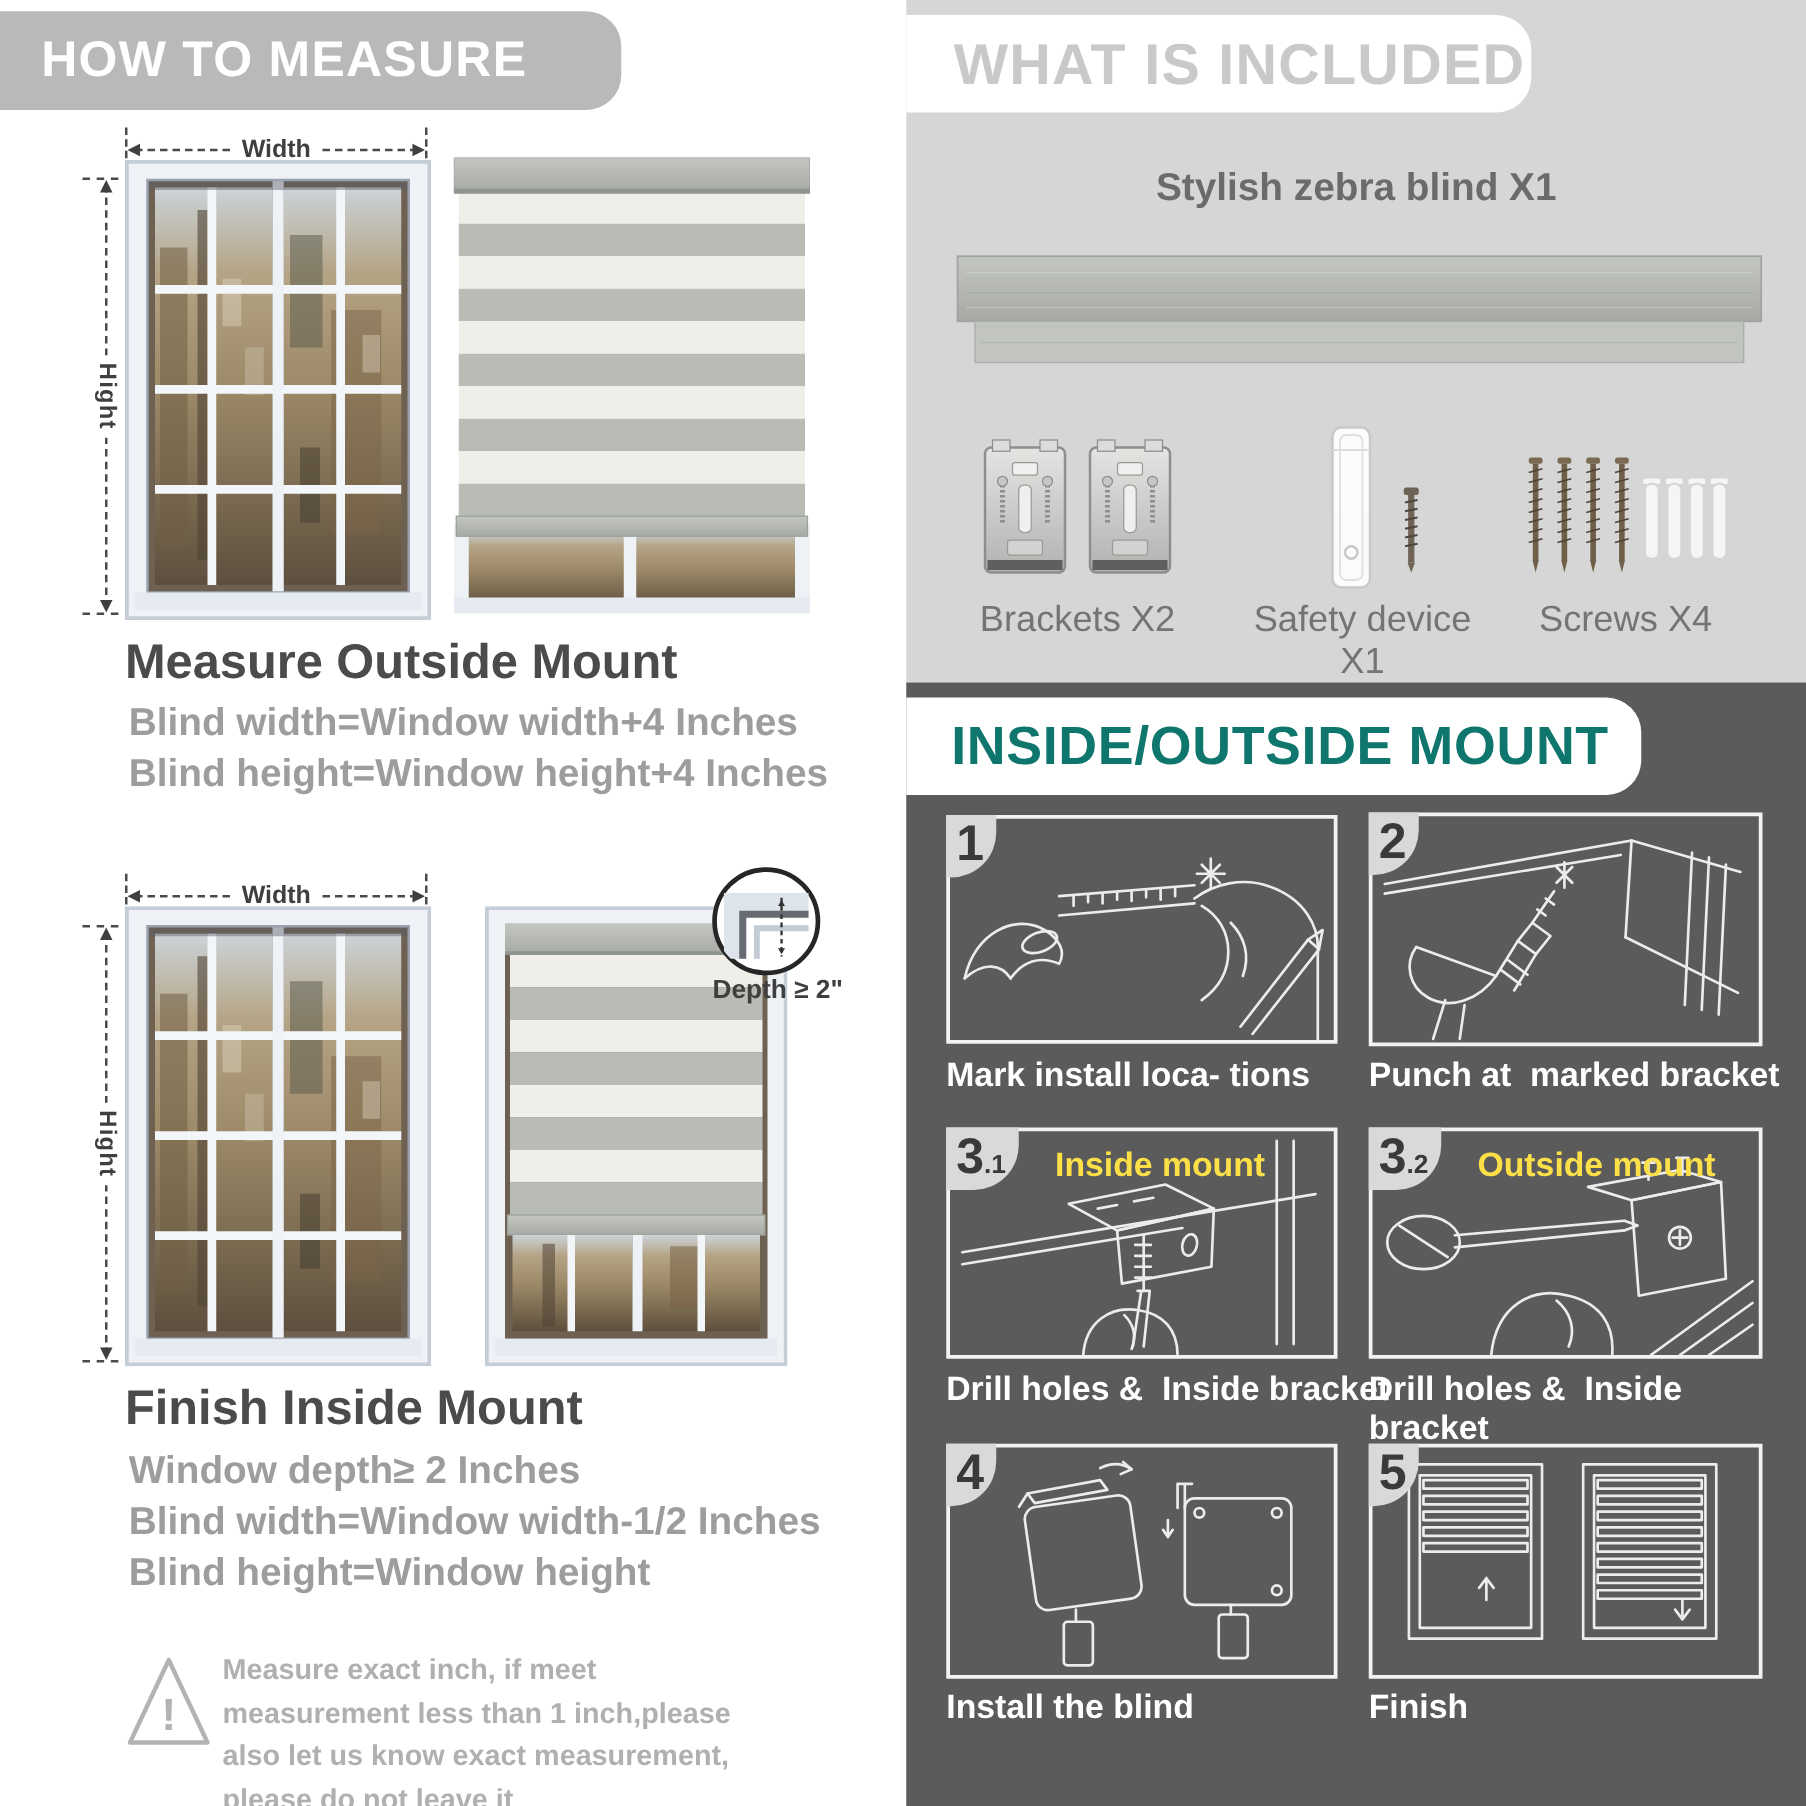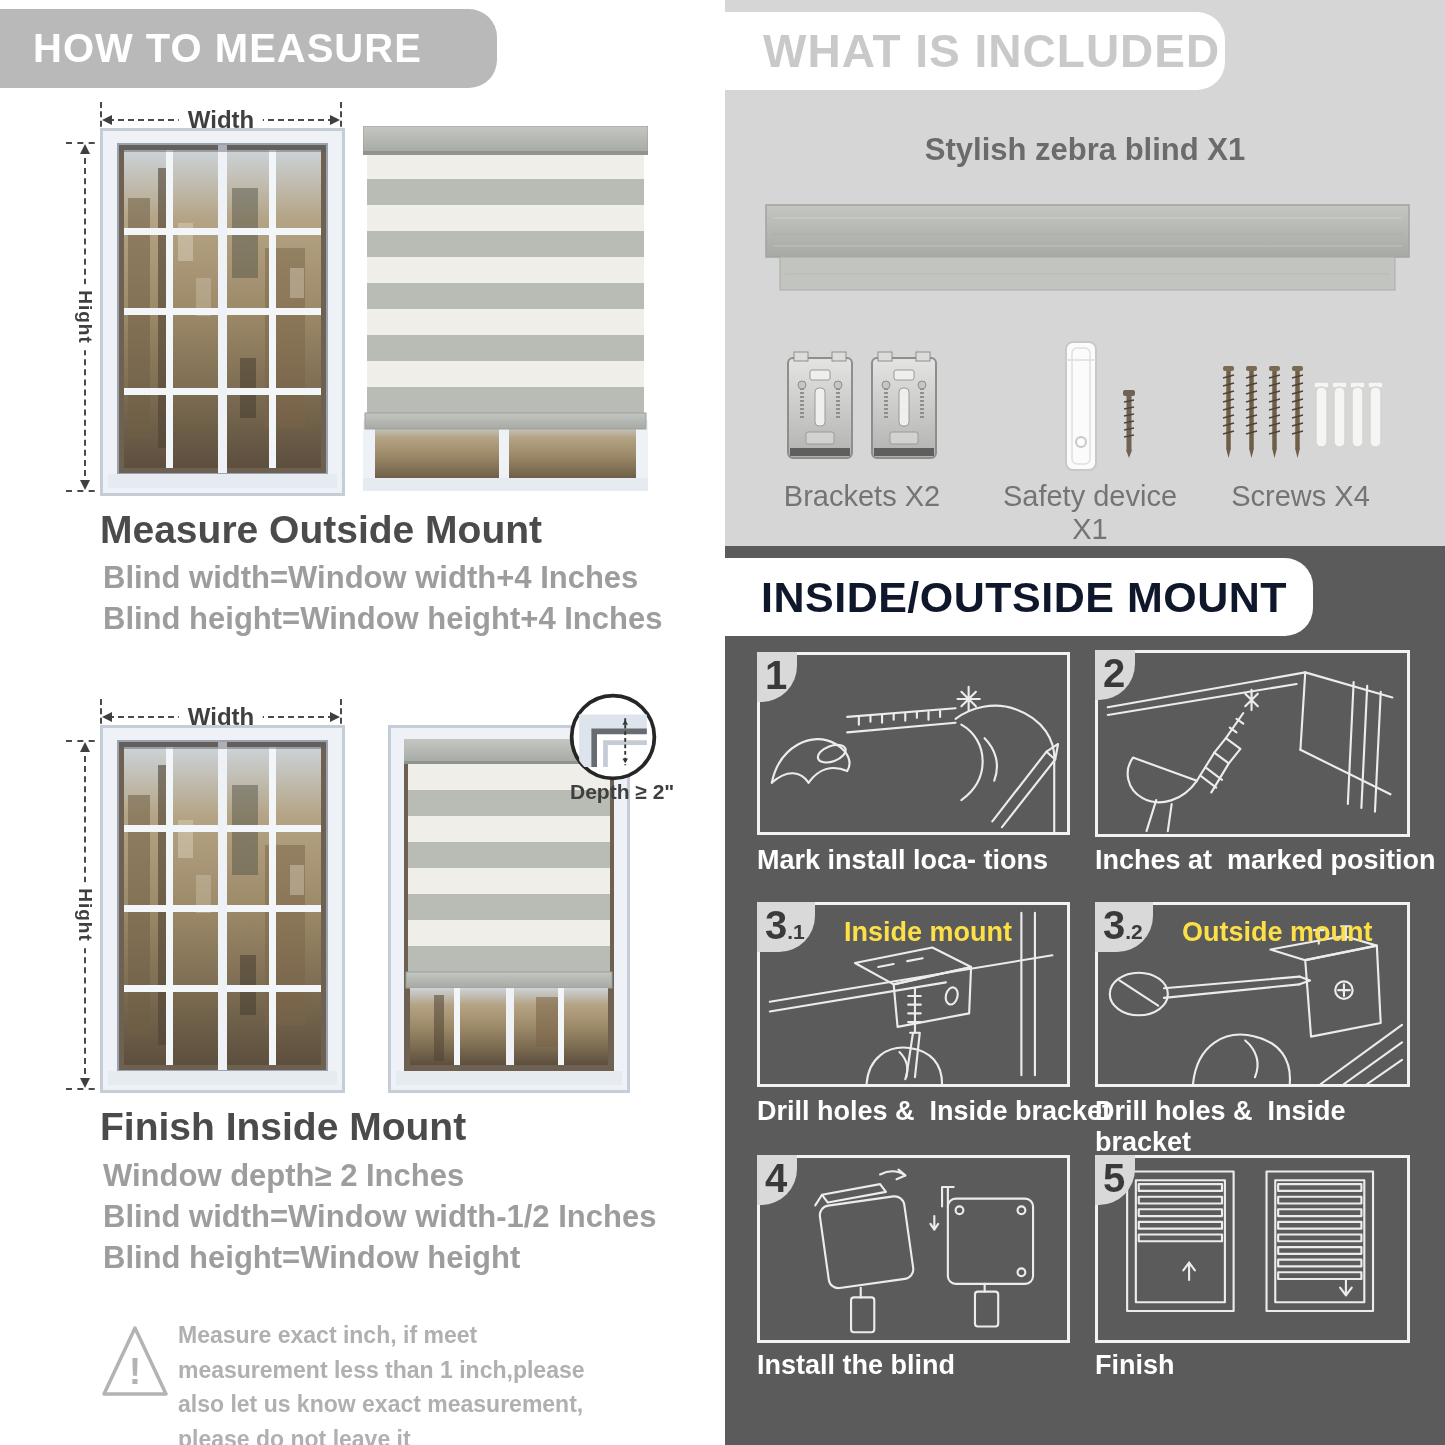--- a/index.html
+++ b/index.html
@@ -11,39 +11,39 @@
   .howto-header{position:absolute;left:0;top:9px;width:497px;height:79px;background:#b9b9b9;
     border-radius:0 28px 28px 0;display:flex;align-items:center;padding-left:33px;box-sizing:border-box;}
   .howto-header span{color:#fff;font-size:40px;font-weight:bold;letter-spacing:1px;}
   .included-panel{position:absolute;left:725px;top:0;width:720px;height:546px;background:#d6d6d6;}
   .mount-panel{position:absolute;left:725px;top:546px;width:720px;height:899px;background:#5b5b5b;}
   .included-header{position:absolute;left:725px;top:12px;width:500px;height:78px;background:#fff;
     border-radius:0 28px 28px 0;display:flex;align-items:center;padding-left:38px;box-sizing:border-box;}
   .included-header span{color:#c9c9c9;font-size:46px;font-weight:bold;letter-spacing:1px;}
   .mount-header{position:absolute;left:725px;top:558px;width:588px;height:78px;background:#fff;
     border-radius:0 28px 28px 0;display:flex;align-items:center;padding-left:36px;box-sizing:border-box;}
-  .mount-header span{color:#0f172a;font-size:43px;font-weight:bold;letter-spacing:.5px;}
+  .mount-header span{color:#0f766e;font-size:43px;font-weight:bold;letter-spacing:.5px;}
 
   
   .h2{position:absolute;font-size:39px;font-weight:bold;color:#4b4b4b;white-space:nowrap;}
   .body-line{position:absolute;font-size:31px;font-weight:bold;color:#9d9d9d;white-space:nowrap;}
   .warn-text{position:absolute;font-size:23px;font-weight:bold;color:#b0b0b0;line-height:1.5;}
   .depth-label{position:absolute;font-size:21px;font-weight:bold;color:#3f3f3f;white-space:nowrap;}
 
   
   .w-measure{position:absolute;height:24px;}
   .w-line{position:absolute;top:11px;left:8px;right:8px;border-top:2px dashed #4a4a4a;}
   .w-tick-l{position:absolute;left:0;top:-6px;height:34px;border-left:2px dashed #4a4a4a;}
   .w-tick-r{position:absolute;right:0;top:-6px;height:34px;border-left:2px dashed #4a4a4a;}
   .w-arr-l{position:absolute;left:2px;top:7px;width:0;height:0;border-top:5px solid transparent;
     border-bottom:5px solid transparent;border-right:10px solid #3f3f3f;}
   .w-arr-r{position:absolute;right:2px;top:7px;width:0;height:0;border-top:5px solid transparent;
     border-bottom:5px solid transparent;border-left:10px solid #3f3f3f;}
   .w-label{position:absolute;left:50%;top:50%;transform:translate(-50%,-50%);background:#fff;
-    padding:0 9px;font-size:24px;font-weight:bold;color:#3f3f3f;}
+    padding:0 9px;font-size:20px;font-weight:bold;color:#3f3f3f;}
   .v-measure{position:absolute;width:26px;}
   .v-line{position:absolute;left:12px;top:6px;bottom:6px;border-left:2px dashed #4a4a4a;}
   .v-tick-t{position:absolute;top:0;left:-6px;width:40px;border-top:2px dashed #4a4a4a;}
   .v-tick-b{position:absolute;bottom:0;left:-6px;width:40px;border-top:2px dashed #4a4a4a;}
   .v-arr-u{position:absolute;left:8px;top:2px;width:0;height:0;border-left:5px solid transparent;
     border-right:5px solid transparent;border-bottom:10px solid #3f3f3f;}
   .v-arr-d{position:absolute;left:8px;bottom:2px;width:0;height:0;border-left:5px solid transparent;
     border-right:5px solid transparent;border-top:10px solid #3f3f3f;}
   .v-label{position:absolute;left:50%;top:50%;transform:translate(-50%,-50%) rotate(90deg);
     background:#fff;padding:2px 6px;font-size:19px;font-weight:bold;color:#3f3f3f;letter-spacing:1px;}
@@ -464,21 +464,21 @@
         <path d="M130,88 L145,99 L133,114 L118,103 Z"></path>
         <path d="M118,103 L100,132 M133,114 L115,144 M110,119 l16,12 M104,127 l16,12"></path>
         <path d="M100,132 C86,152 62,160 44,150 C28,141 24,122 34,108 L100,132 Z"></path>
         <path d="M58,152 L48,184 M74,156 L70,184"></path>
       </svg>
       <div class="badge">
         <span class="num">2</span>
           <span class="sub"></span>
       </div>
     </div>
-    <div class="caption" style="left:1095px;top:845px">Inches at  marked position</div>
+    <div class="caption" style="left:1095px;top:845px">Punch at  marked bracket</div>
 
     <div class="tile" style="left:757px;top:902px;width:313px;height:185px">
       <svg class="art" viewBox="0 0 313 185">
         <path d="M8,100 L300,52"></path>
           <path d="M8,110 L190,80"></path>
         <path d="M268,8 V176 M282,8 V176"></path>
         <path d="M96,60 L176,44 L216,64 L136,82 Z"></path>
         <path d="M136,82 L216,64 L214,112 L140,126 Z"></path>
         <path d="M120,64 l16,-3 M150,58 l16,-3"></path>
         <ellipse cx="196" cy="94" rx="6" ry="9" transform="rotate(14 196 94)"></ellipse>

